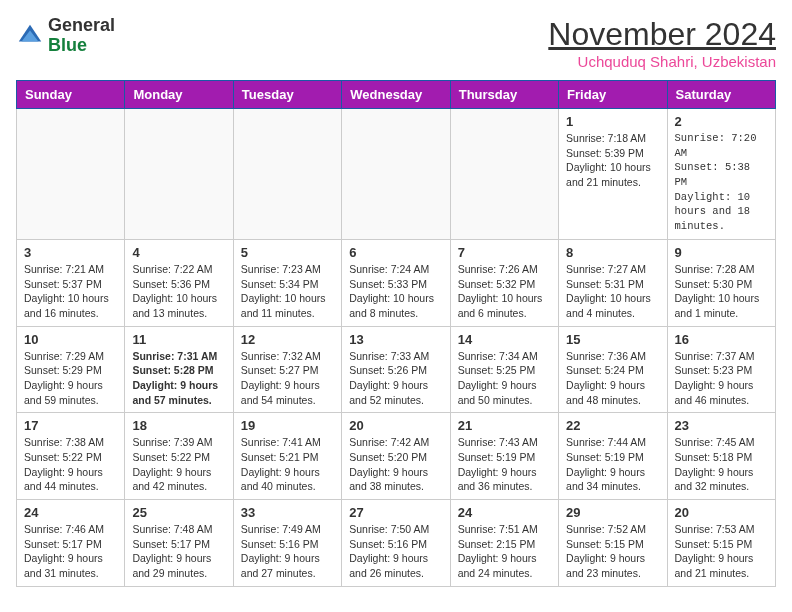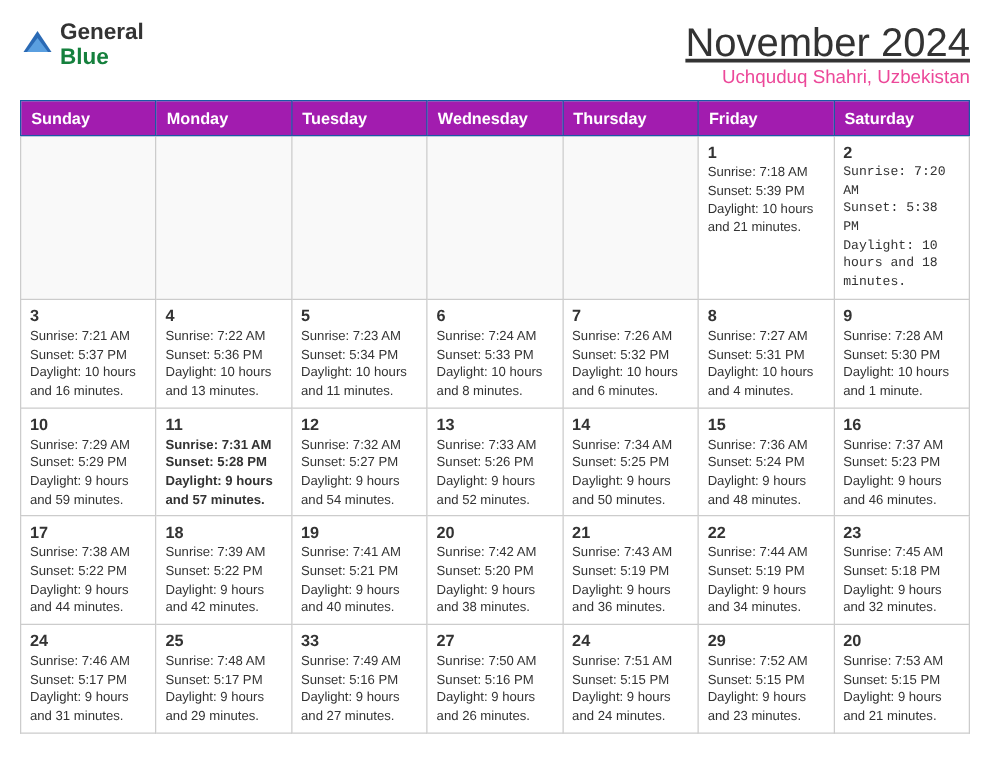--- a/index.html
+++ b/index.html
@@ -291,21 +291,21 @@
         </td>
         <td>
           <span class="day-number">27</span>
           <div class="day-info" style="white-space: pre-line;">Sunrise: 7:50 AM
 Sunset: 5:16 PM
 Daylight: 9 hours and 26 minutes.</div>
         </td>
         <td>
           <span class="day-number">24</span>
           <div class="day-info" style="white-space: pre-line;">Sunrise: 7:51 AM
-Sunset: 5:15 PM
+Sunset: 2:15 PM
 Daylight: 9 hours and 24 minutes.</div>
         </td>
         <td>
           <span class="day-number">29</span>
           <div class="day-info" style="white-space: pre-line;">Sunrise: 7:52 AM
 Sunset: 5:15 PM
 Daylight: 9 hours and 23 minutes.</div>
         </td>
         <td>
           <span class="day-number">20</span>

